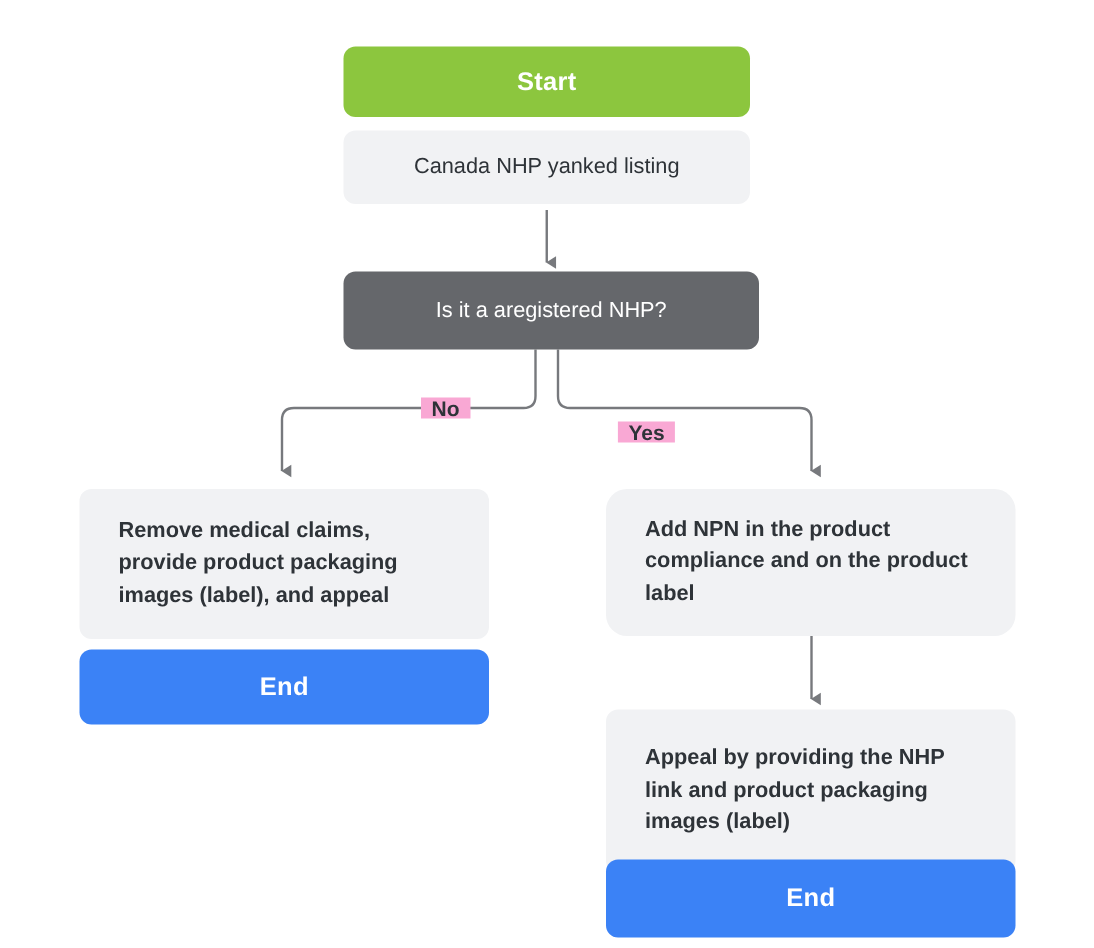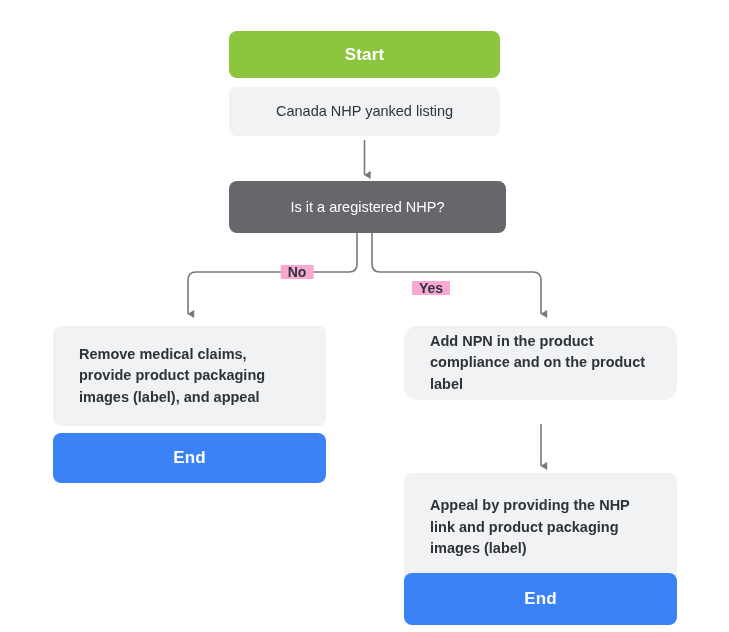--- a/index.html
+++ b/index.html
@@ -109,19 +109,19 @@
   <div class="node node-terminal node-start" style="left:229px; top:31px; width:271px; height:47px;">Start</div>
 
   <div class="node node-process centered" style="left:229px; top:87px; width:271px; height:49px;">Canada NHP yanked listing</div>
 
   <div class="node node-decision" style="left:229px; top:181px; width:277px; height:52px;">Is it a aregistered NHP?</div>
 
   <div class="node node-process left-align" style="left:53px; top:326px; width:273px; height:100px;">Remove medical claims, provide product packaging images (label), and appeal</div>
 
   <div class="node node-terminal node-end" style="left:53px; top:433px; width:273px; height:50px;">End</div>
 
-  <div class="node node-process left-align" style="left:404px; top:326px; width:273px; height:74px;border-radius:14px;">Add NPN in the product compliance and on the product label</div>
+  <div class="node node-process left-align" style="left:404px; top:326px; width:273px; height:98px;border-radius:14px;">Add NPN in the product compliance and on the product label</div>
 
   <div class="node node-process left-align" style="left:404px; top:473px; width:273px; height:109px;">Appeal by providing the NHP link and product packaging images (label)</div>
 
   <div class="node node-terminal node-end" style="left:404px; top:573px; width:273px; height:52px;">End</div>
 
 </div>
 
 </body></html>

